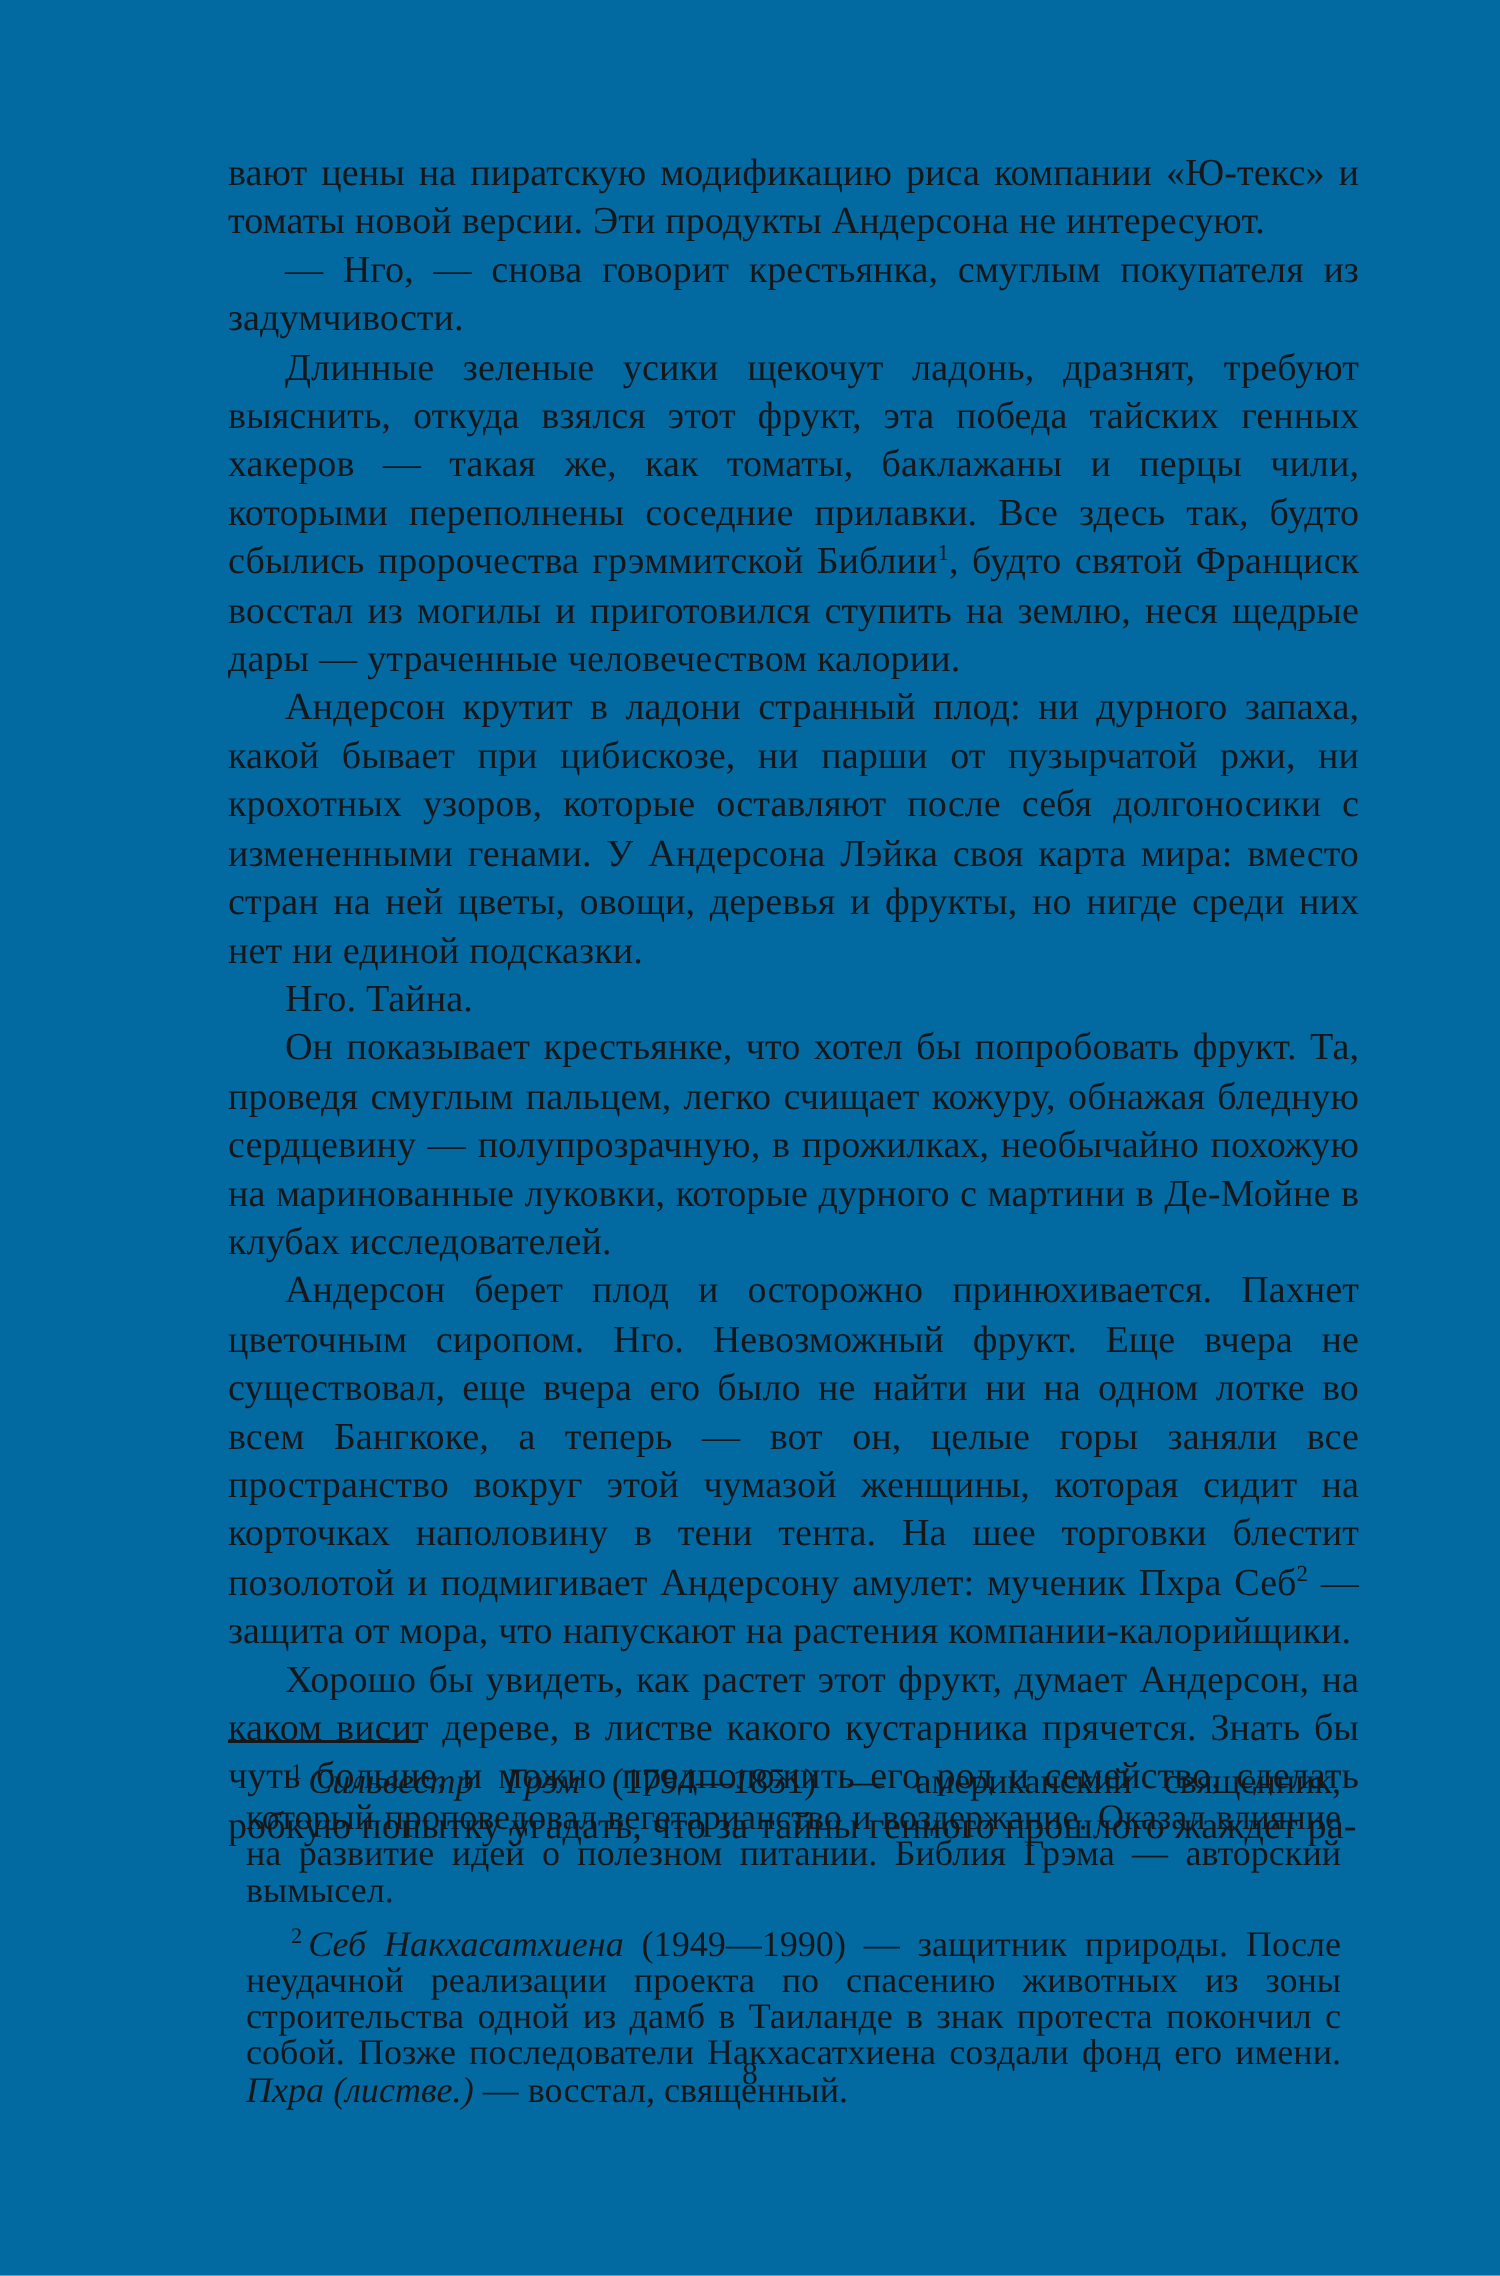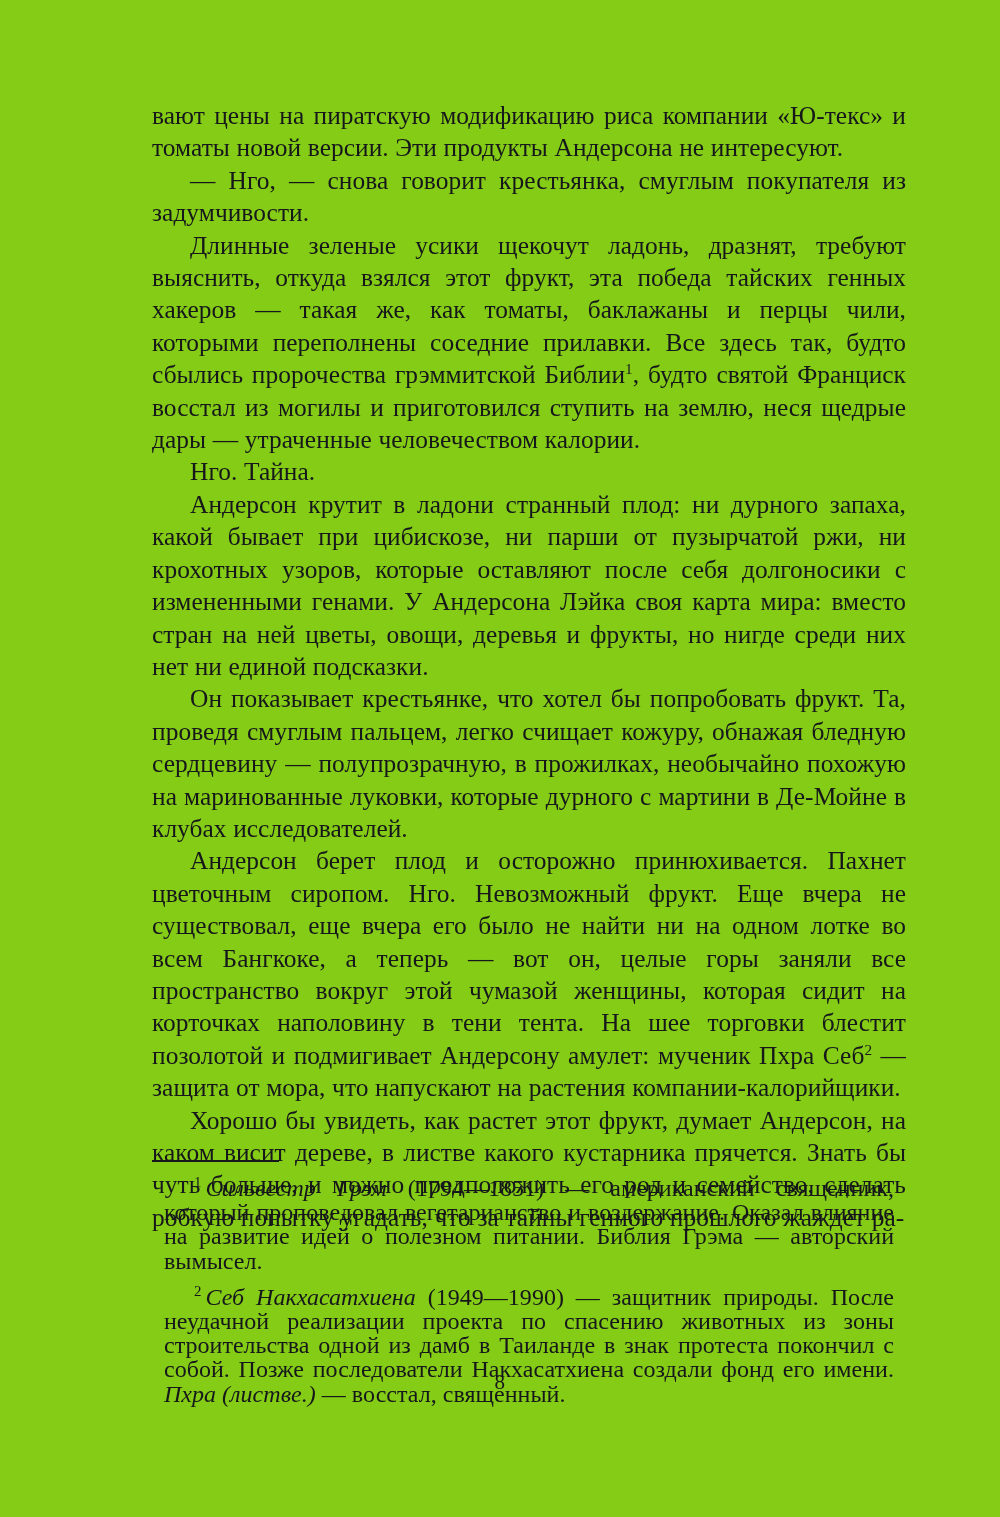--- a/index.html
+++ b/index.html
@@ -16,21 +16,21 @@
     font-family: "Liberation Serif", "DejaVu Serif", serif;
     color: #16171b;
     -webkit-font-smoothing: antialiased;
   }
 
   .page {
     position: absolute;
     left: 0; top: 0;
     width: 1000px;
     height: 1517px;
-    background: #84cc16;
+    background: #0369a1;
   }
 
   
   .text-block {
     position: absolute;
     left: 152px;
     top: 99px;
     width: 754px;
   }
 
@@ -110,23 +110,23 @@
 
     <p class="para no-indent">вают цены на пиратскую модификацию риса компании «Ю-текс» и томаты новой версии. Эти продукты Андерсона не интересуют.</p>
 
     <p class="para">— Нго, — снова говорит крестьянка, смуглым покупателя из задумчивости.</p>
 
     <p class="para">
       <span>Длинные зеленые усики щекочут ладонь, дразнят, требуют выяснить, откуда взялся этот фрукт, эта победа тайских генных хакеров — такая же, как томаты, баклажаны и перцы чили, которыми переполнены соседние прилавки. Все здесь так, будто сбылись пророчества грэммитской Библии</span><sup>1</sup><span>, будто святой Франциск восстал из могилы и приготовился ступить на землю, неся щедрые дары — утраченные человечеством калории.</span>
     </p>
 
 
+    <p class="para">Андерсон крутит в ладони странный плод: ни дурного запаха, какой бывает при цибискозе, ни парши от пузырчатой ржи, ни крохотных узоров, которые оставляют после себя долгоносики с измененными генами. У Андерсона Лэйка своя карта мира: вместо стран на ней цветы, овощи, деревья и фрукты, но нигде среди них нет ни единой подсказки.</p>
+
     <p class="para">Нго. Тайна.</p>
-
-    <p class="para">Андерсон крутит в ладони странный плод: ни дурного запаха, какой бывает при цибискозе, ни парши от пузырчатой ржи, ни крохотных узоров, которые оставляют после себя долгоносики с измененными генами. У Андерсона Лэйка своя карта мира: вместо стран на ней цветы, овощи, деревья и фрукты, но нигде среди них нет ни единой подсказки.</p>
 
     <p class="para">Он показывает крестьянке, что хотел бы попробовать фрукт. Та, проведя смуглым пальцем, легко счищает кожуру, обнажая бледную сердцевину — полупрозрачную, в прожилках, необычайно похожую на маринованные луковки, которые дурного с мартини в Де-Мойне в клубах исследователей.</p>
 
     <p class="para">
       <span>Андерсон берет плод и осторожно принюхивается. Пахнет цветочным сиропом. Нго. Невозможный фрукт. Еще вчера не существовал, еще вчера его было не найти ни на одном лотке во всем Бангкоке, а теперь — вот он, целые горы заняли все пространство вокруг этой чумазой женщины, которая сидит на корточках наполовину в тени тента. На шее торговки блестит позолотой и подмигивает Андерсону амулет: мученик Пхра Себ</span><sup>2</sup><span> — защита от мора, что напускают на растения компании-калорийщики.</span>
     </p>
 
     <p class="para">Хорошо бы увидеть, как растет этот фрукт, думает Андерсон, на каком висит дереве, в листве какого кустарника прячется. Знать бы чуть больше, и можно предположить его род и семейство, сделать робкую попытку угадать, что за тайны генного прошлого жаждет ра-</p>
 
   </div>

